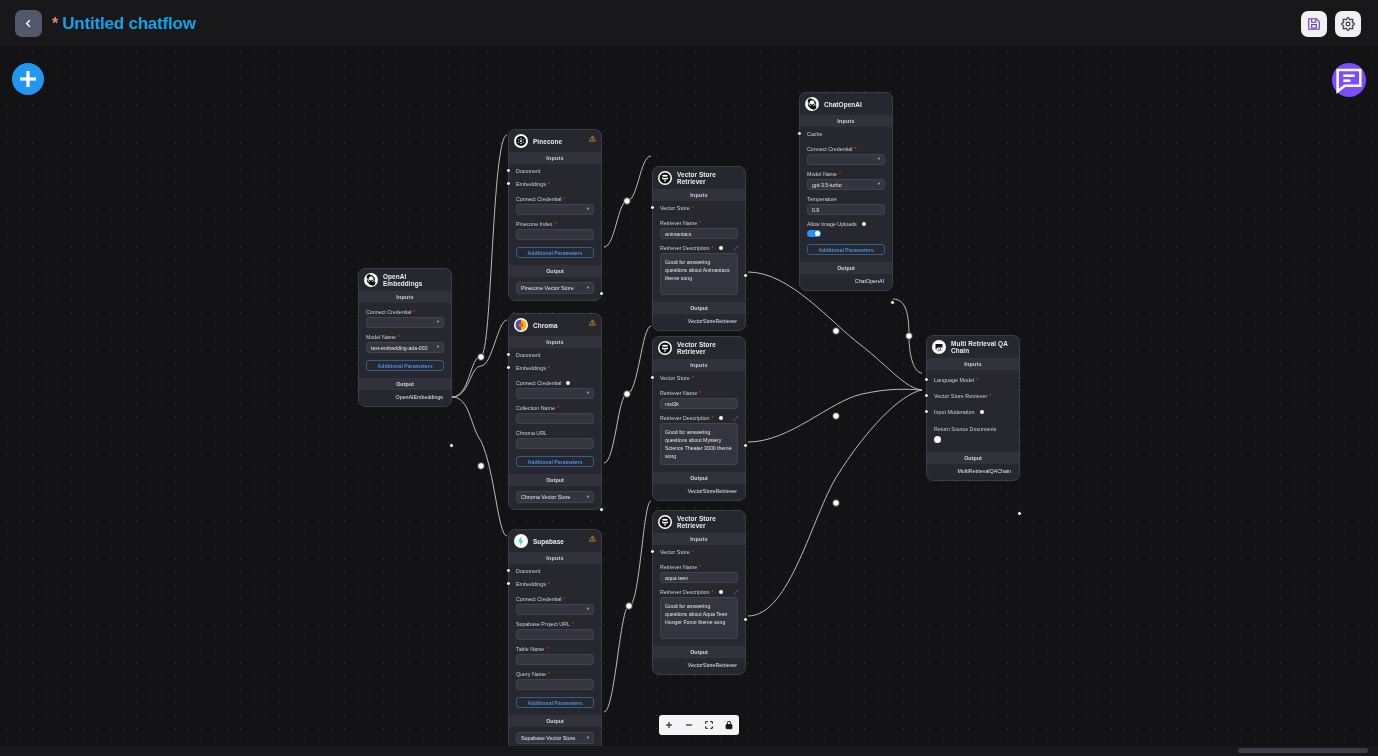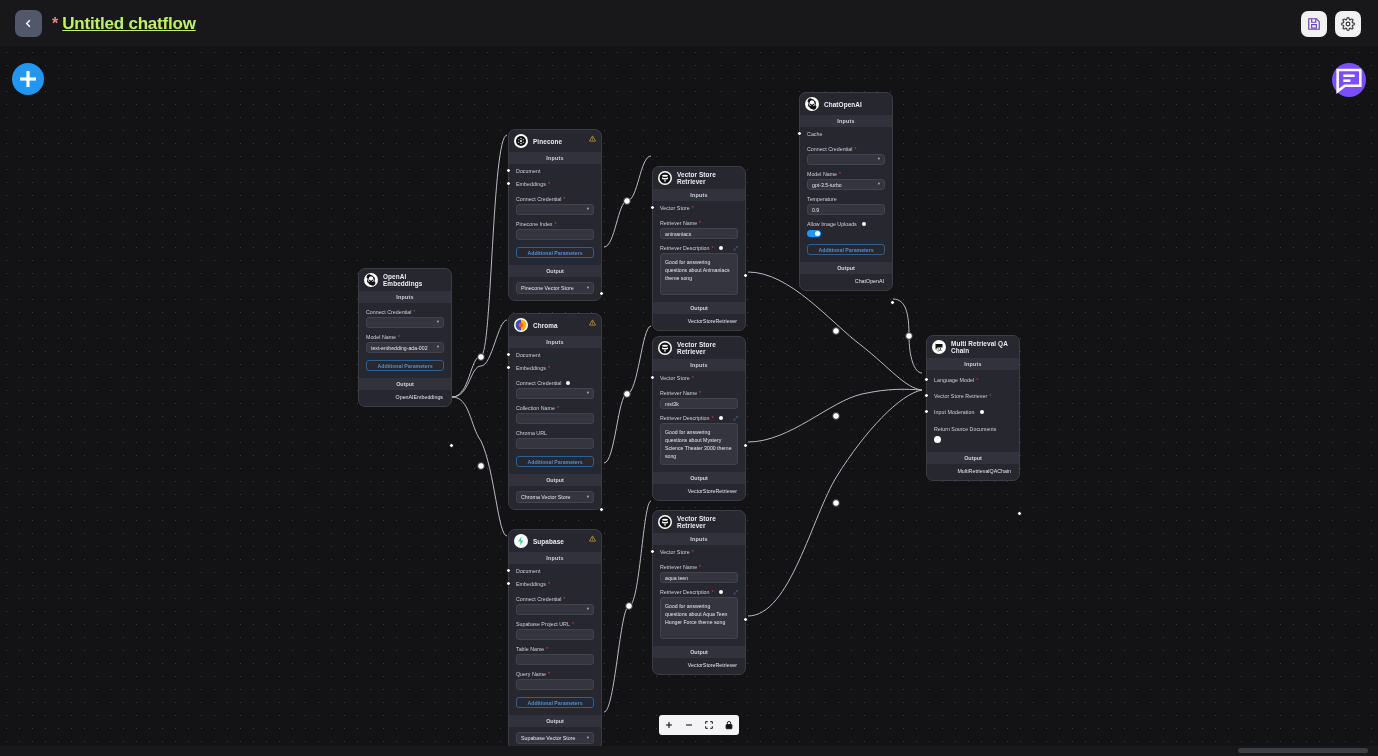--- a/index.html
+++ b/index.html
@@ -21,21 +21,21 @@
     background: #53576a; border-radius: 7px;
     display: flex; align-items: center; justify-content: center;
     cursor: pointer;
   }
   #back-btn svg { width: 11px; height: 11px; }
   #title-wrap {
     position: absolute; left: 52px; top: 10px; height: 27px;
     display: flex; align-items: center; gap: 4px;
   }
   #title-star { color: #e08b7a; font-size: 16px; font-weight: 700; line-height: 1; }
-  #title-text { color: #bef264; font-size: 17px; font-weight: 700; letter-spacing: -.2px; text-decoration: underline; }
+  #title-text { color: #0ea5e9; font-size: 17px; font-weight: 700; letter-spacing: -.2px; }
   .tb-btn {
     position: absolute; top: 11px; width: 26px; height: 26px;
     background: #f1f1f3; border-radius: 7px;
     display: flex; align-items: center; justify-content: center; cursor: pointer;
   }
   #save-button { right: 51px; }
   #settings-button { right: 17px; }
   .tb-btn svg { width: 14px; height: 14px; }
 
   

